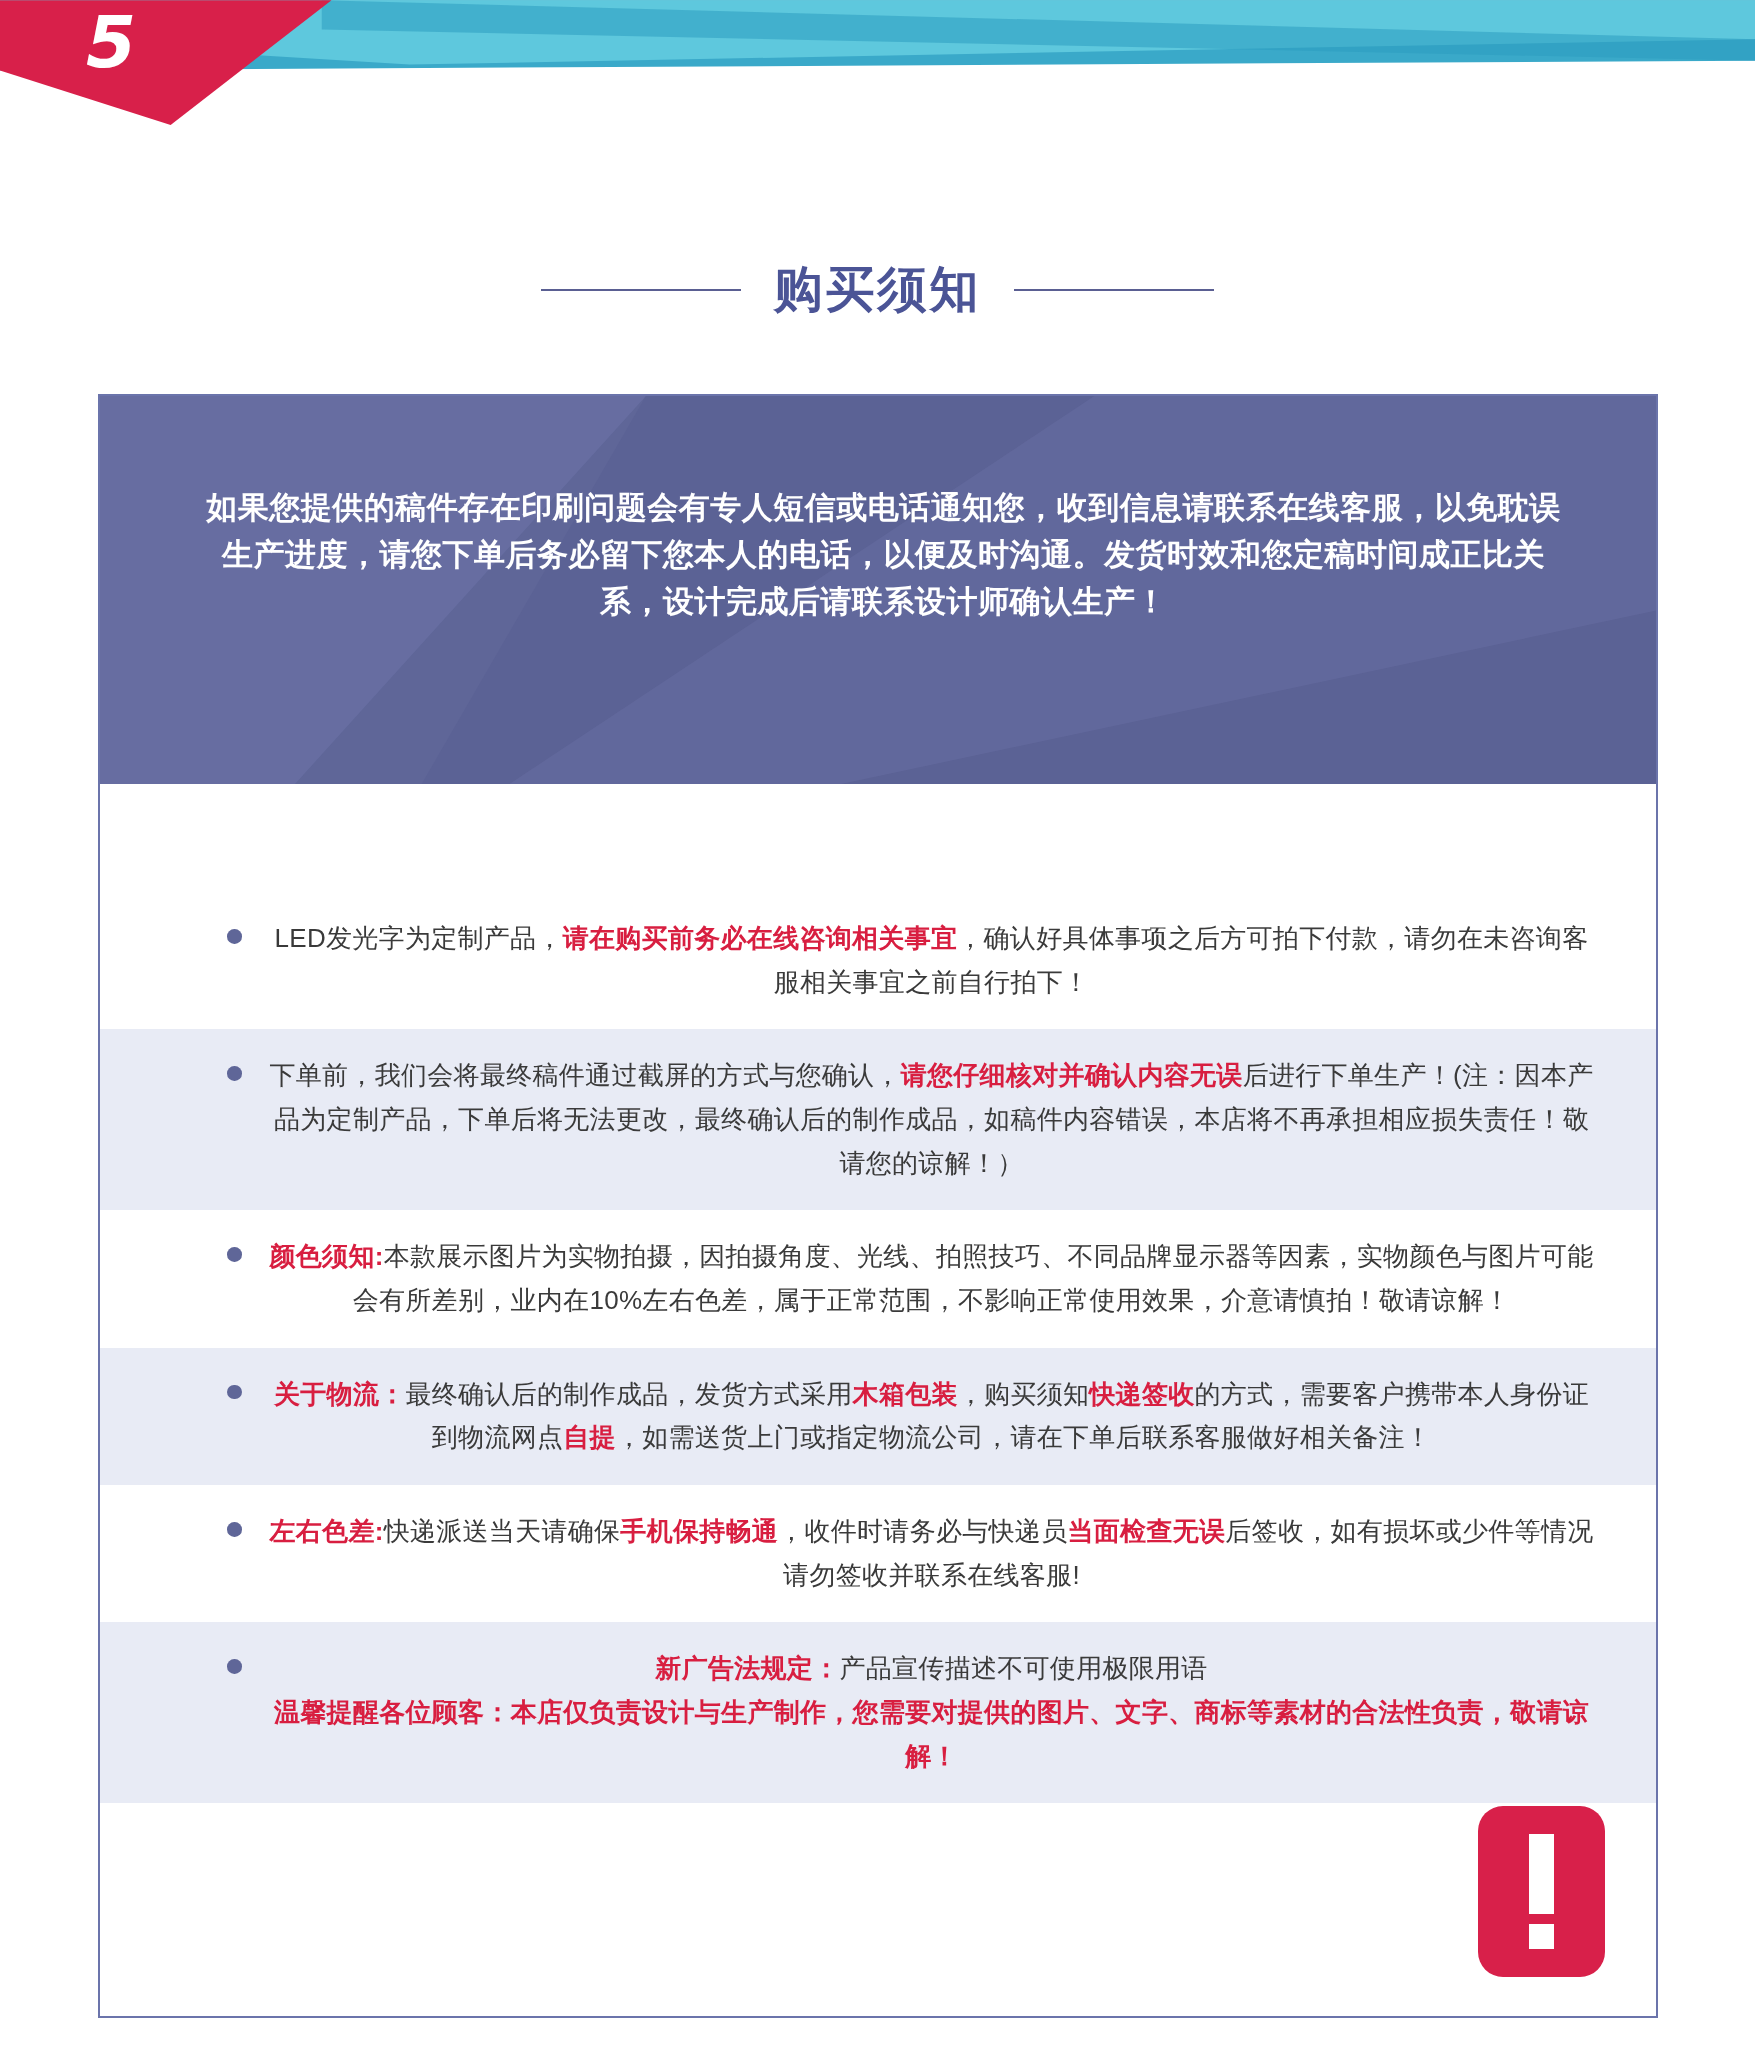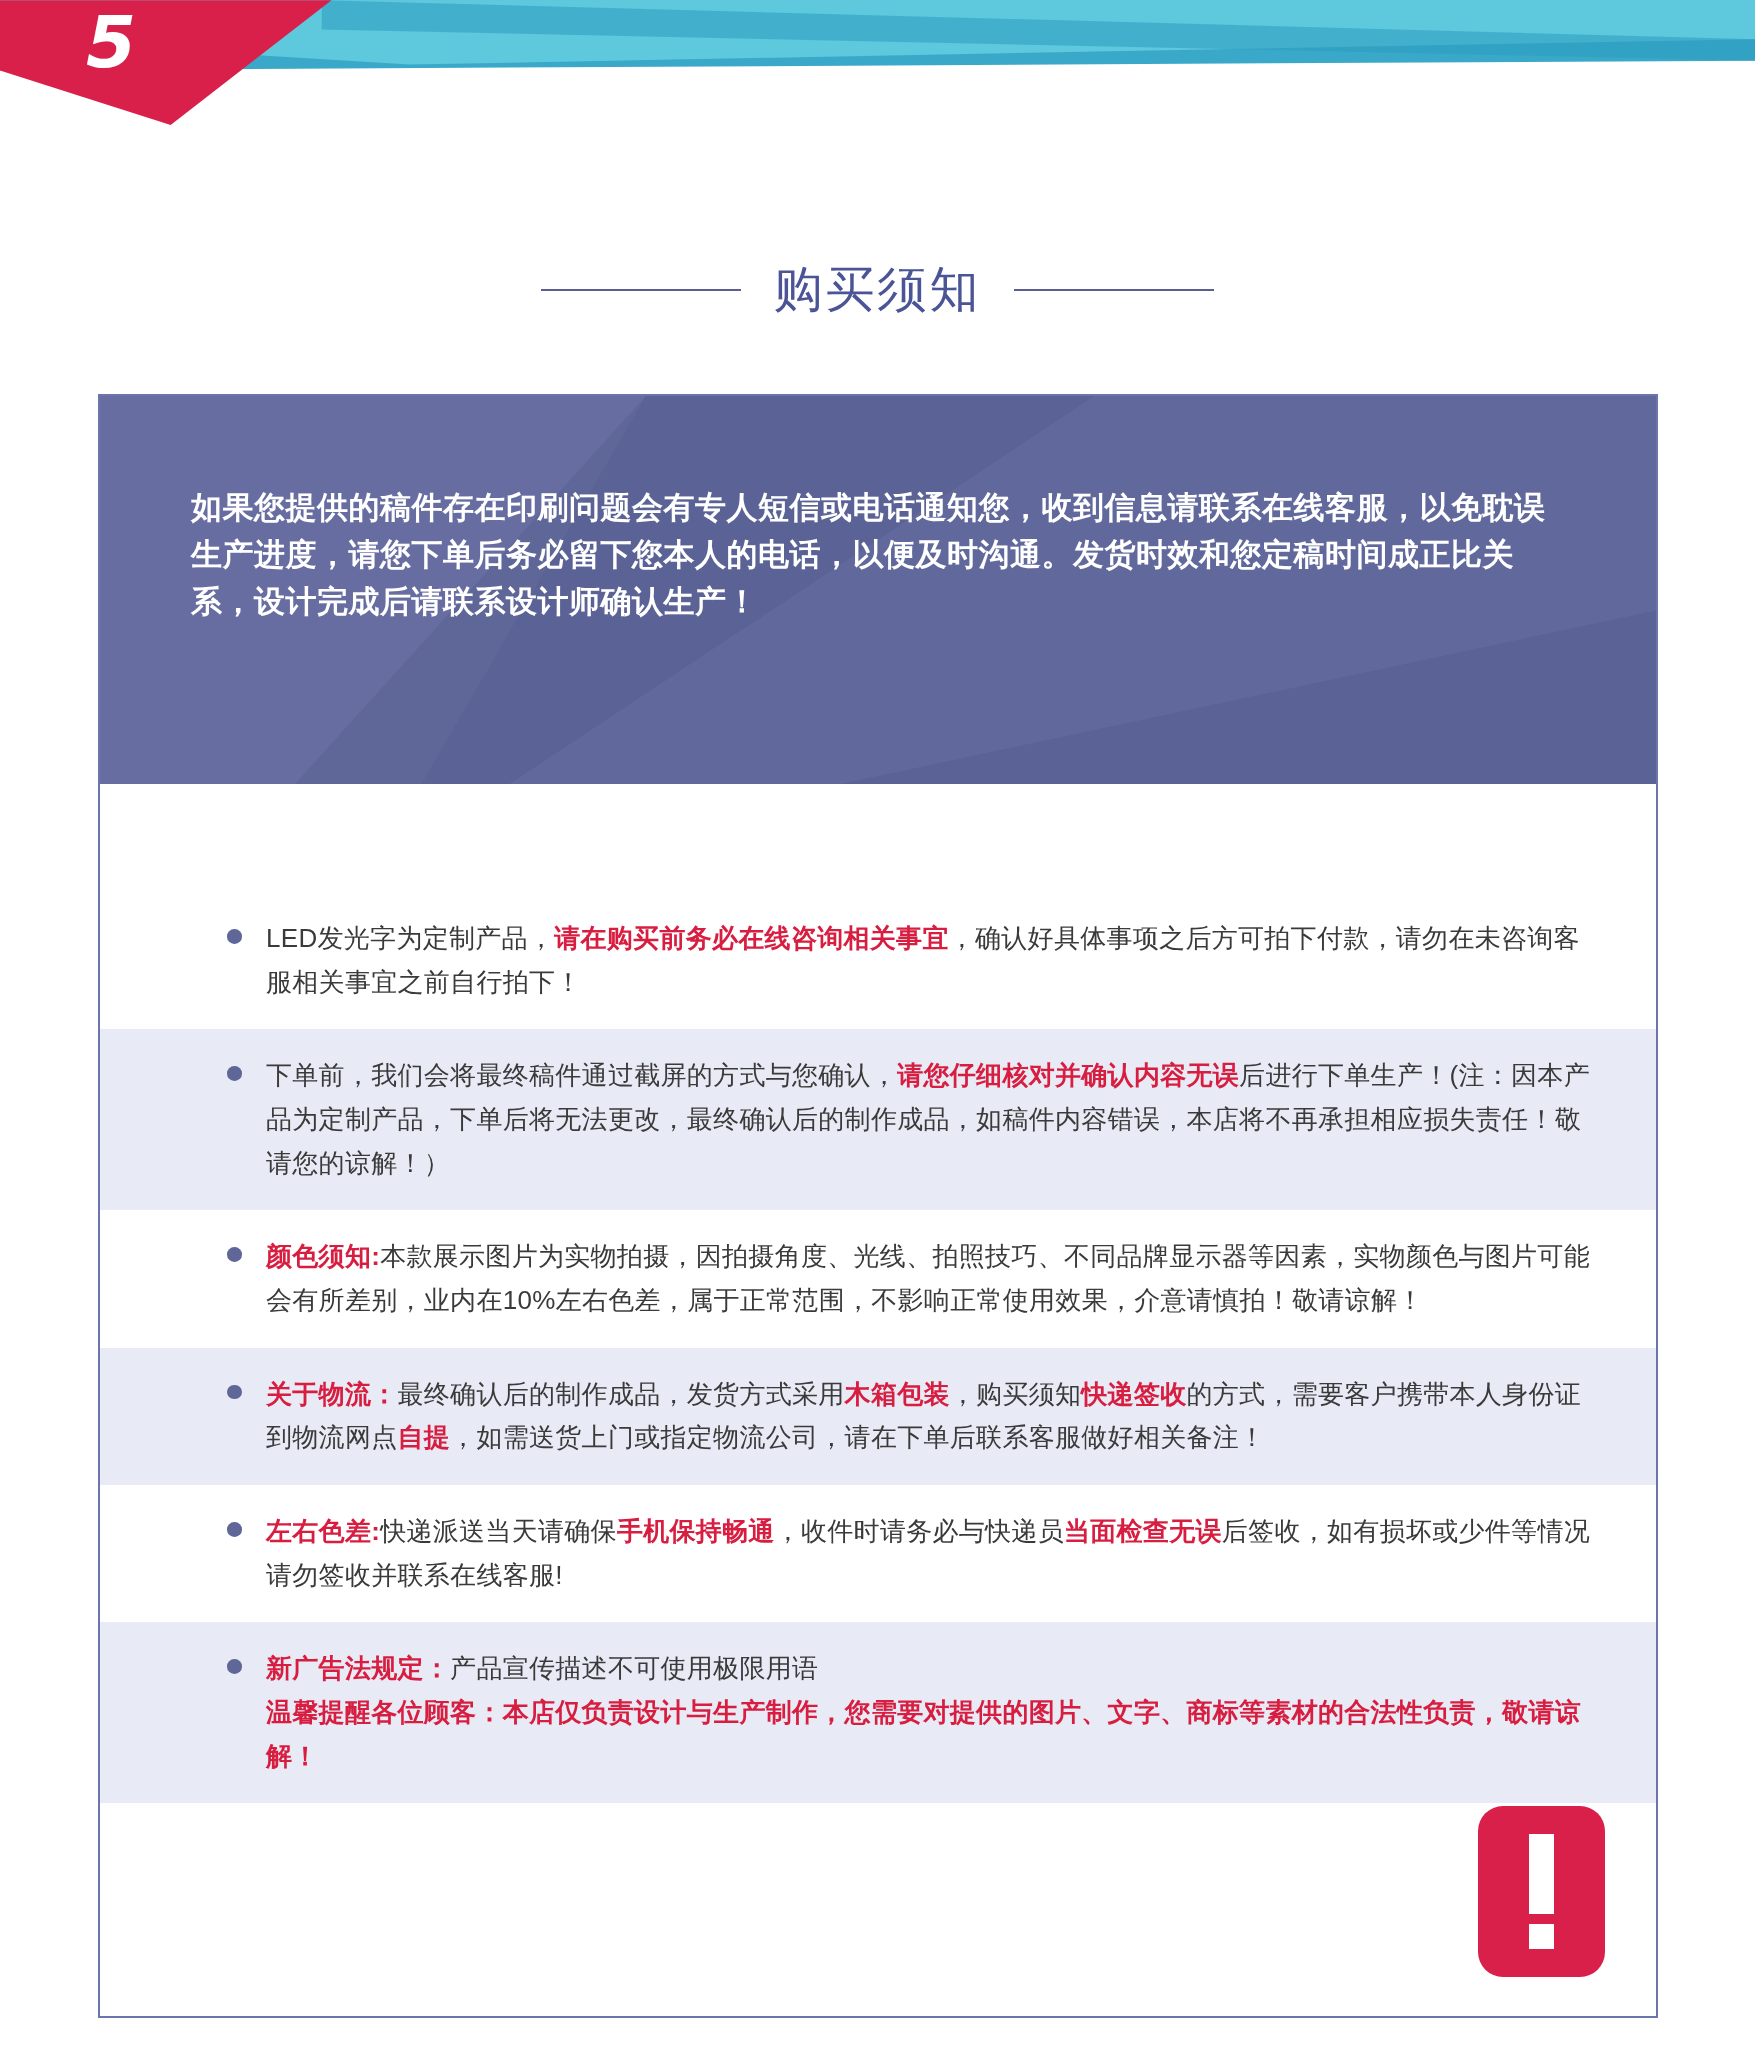--- a/index.html
+++ b/index.html
@@ -50,38 +50,39 @@
     align-items: center;
     justify-content: center;
   }
   .title-rule {
     width: 200px;
     height: 2px;
     background: #5a5f92;
   }
   .title-text {
     font-size: 49px;
-    font-weight: normal;
+    font-weight: bold;
     color: #4b5496;
     letter-spacing: 2.9px;
     margin: 0 33px;
     line-height: 1;
     white-space: nowrap;
   }
 
   
   .frame {
     position: absolute;
     left: 98px;
     top: 394px;
     width: 1560px;
     height: 1624px;
     border: 2px solid #6b74ab;
     box-sizing: border-box;
     background: #ffffff;
+    text-align: center;
   }
 
   
   .notice-panel {
     position: relative;
     width: 100%;
     height: 388px;
     background: #5f6698;
     overflow: hidden;
   }

